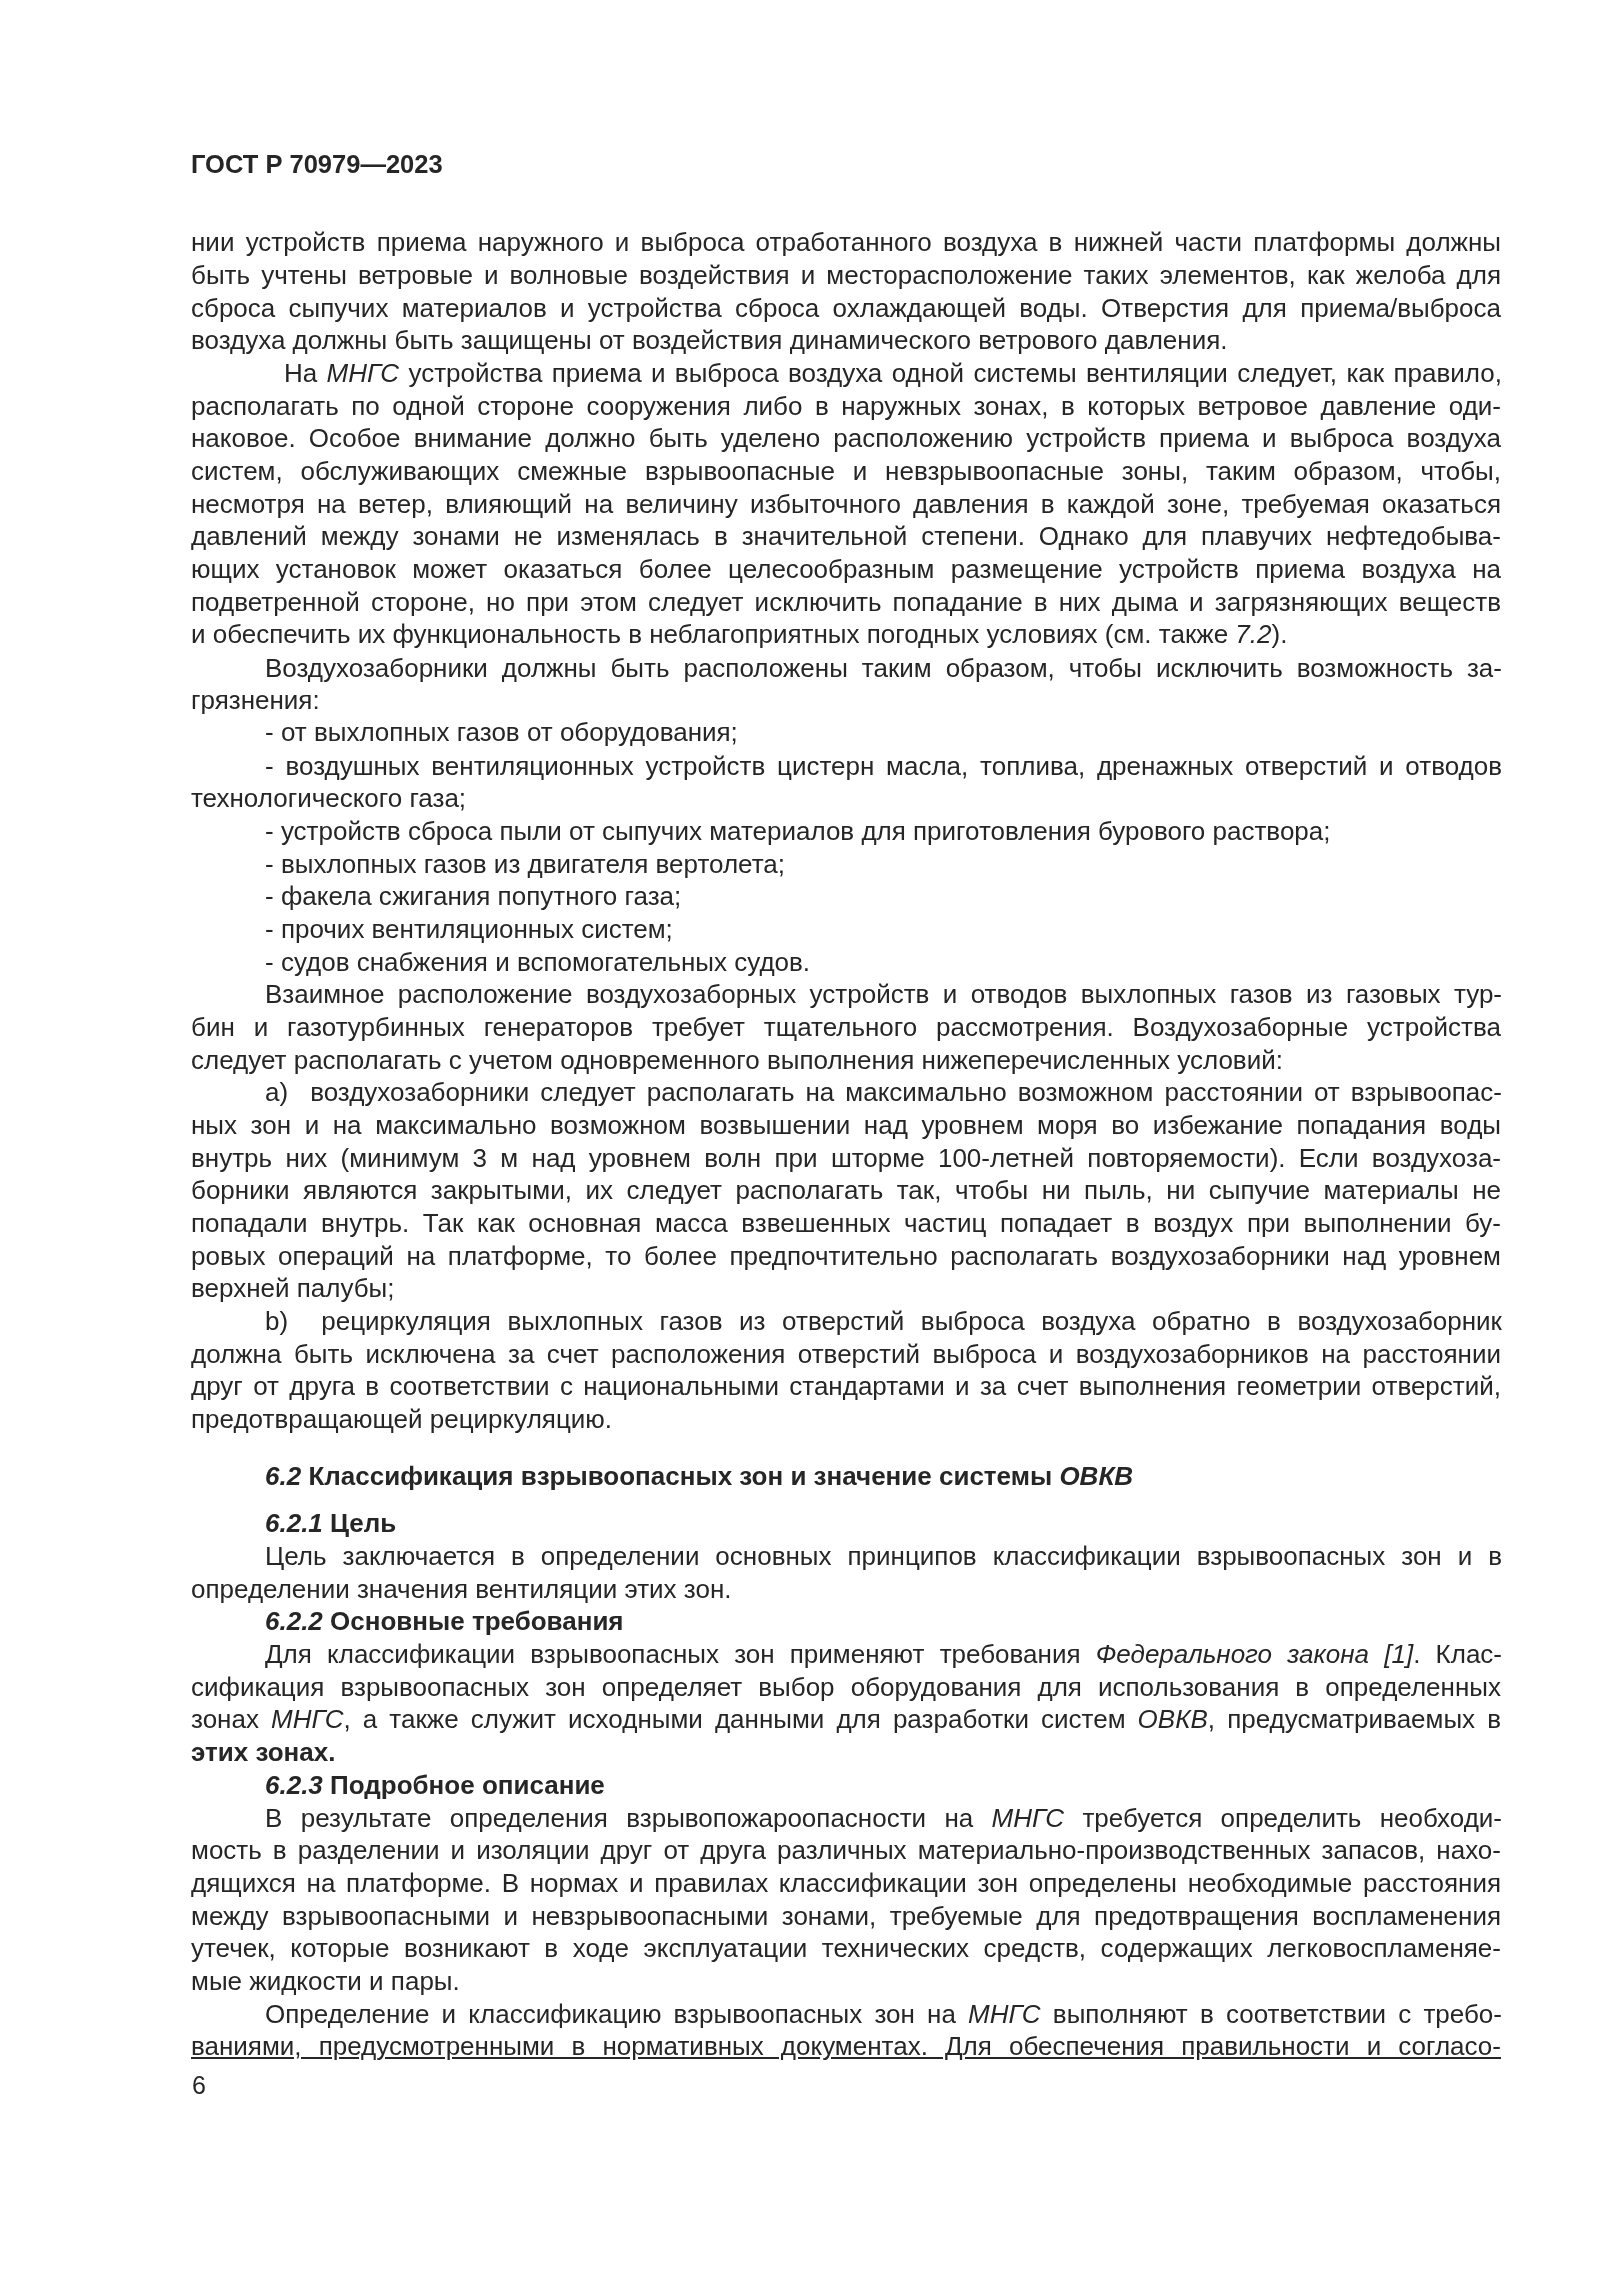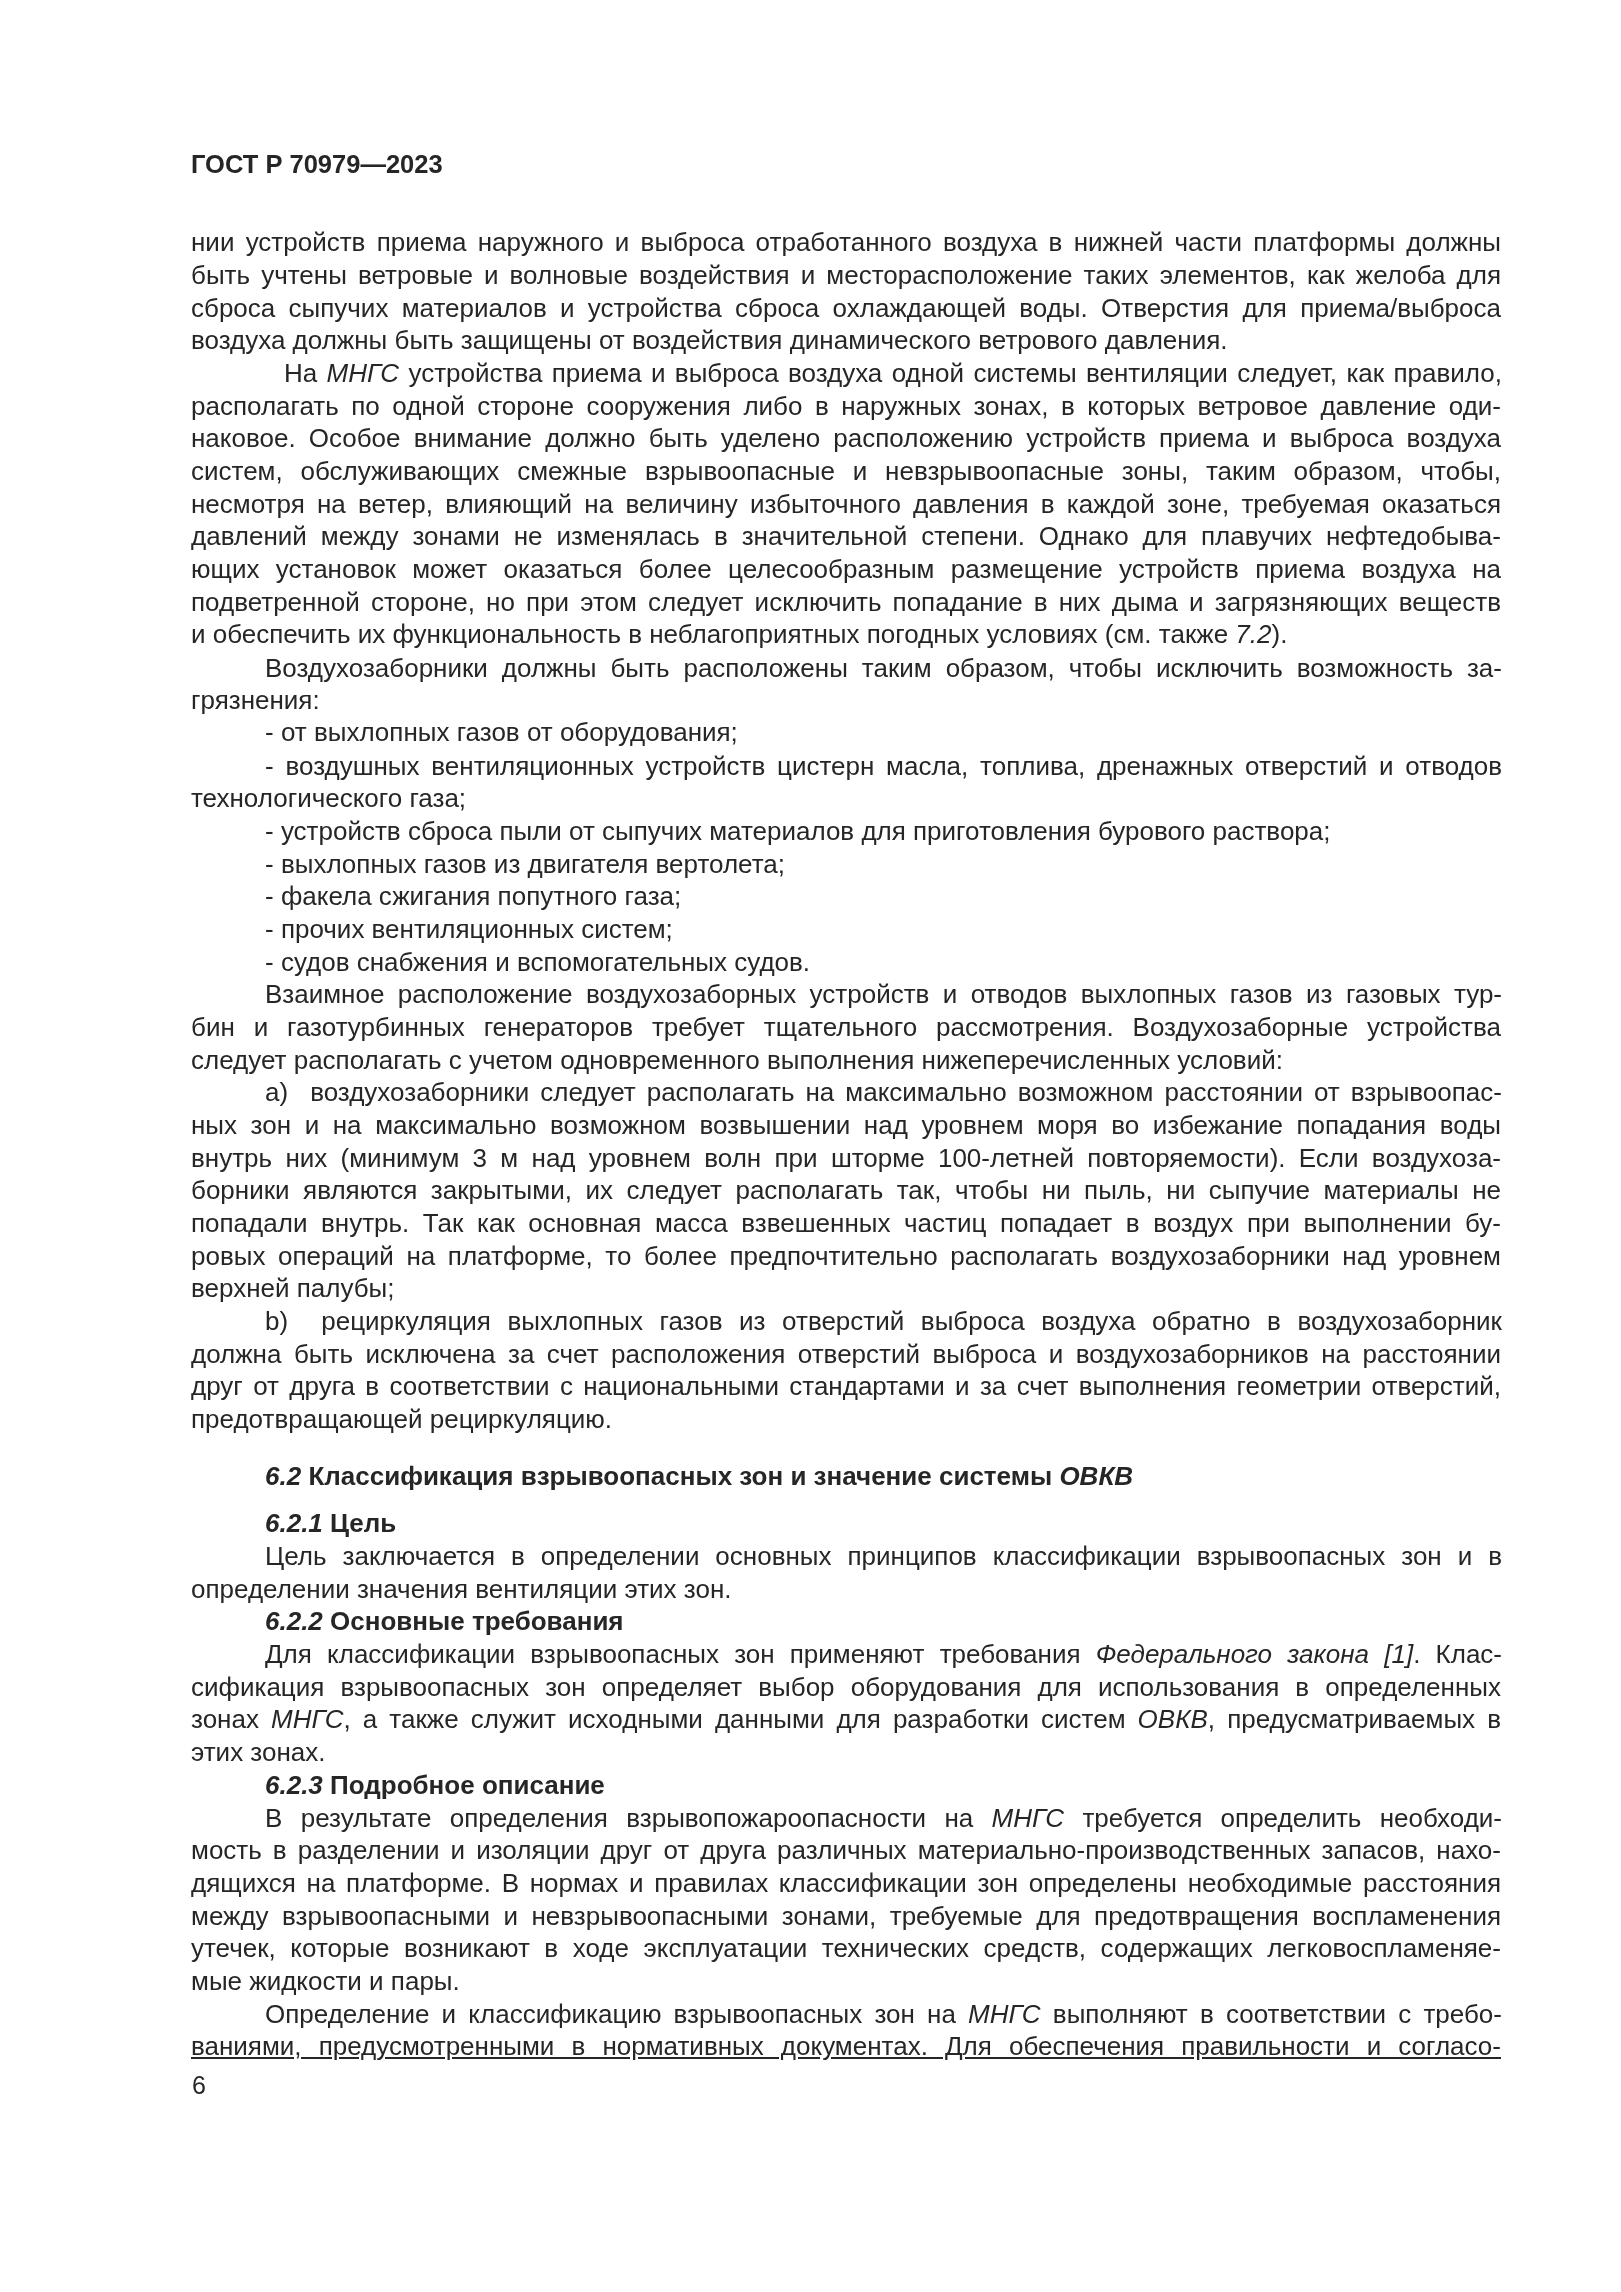--- a/index.html
+++ b/index.html
@@ -58,21 +58,21 @@
       <div class="ln j" style="top: 1370px;"><span style="white-space: pre;">друг от друга в соответствии с национальными стандартами и за счет выполнения геометрии отверстий,</span></div>
       <div class="ln" style="top: 1403px;"><span style="white-space: pre;">предотвращающей рециркуляцию.</span></div>
       <div class="ln ind h" style="top: 1460px;"><span class="it" style="white-space: pre;">6.2</span><span style="white-space: pre;"> Классификация взрывоопасных зон и значение системы </span><span class="it" style="white-space: pre;">ОВКВ</span></div>
       <div class="ln ind h" style="top: 1507px;"><span class="it" style="white-space: pre;">6.2.1</span><span style="white-space: pre;"> Цель</span></div>
       <div class="ln ind j" style="top: 1540px;"><span style="white-space: pre;">Цель заключается в определении основных принципов классификации взрывоопасных зон и в</span></div>
       <div class="ln" style="top: 1573px;"><span style="white-space: pre;">определении значения вентиляции этих зон.</span></div>
       <div class="ln ind h" style="top: 1605px;"><span class="it" style="white-space: pre;">6.2.2</span><span style="white-space: pre;"> Основные требования</span></div>
       <div class="ln ind j" style="top: 1638px;"><span style="white-space: pre;">Для классификации взрывоопасных зон применяют требования </span><span class="it" style="white-space: pre;">Федерального закона [1]</span><span style="white-space: pre;">. Клас-</span></div>
       <div class="ln j" style="top: 1671px;"><span style="white-space: pre;">сификация взрывоопасных зон определяет выбор оборудования для использования в определенных</span></div>
       <div class="ln j" style="top: 1703px;"><span style="white-space: pre;">зонах </span><span class="it" style="white-space: pre;">МНГС</span><span style="white-space: pre;">, а также служит исходными данными для разработки систем </span><span class="it" style="white-space: pre;">ОВКВ</span><span style="white-space: pre;">, предусматриваемых в</span></div>
-      <div class="ln" style="top: 1736px;"><span style="white-space: pre;">этих зонах.</span></div>
+      <div class="ln" style="top: 1736px; font-weight: bold;"><span style="white-space: pre;">этих зонах.</span></div>
       <div class="ln ind h" style="top: 1769px;"><span class="it" style="white-space: pre;">6.2.3</span><span style="white-space: pre;"> Подробное описание</span></div>
       <div class="ln ind j" style="top: 1802px;"><span style="white-space: pre;">В результате определения взрывопожароопасности на </span><span class="it" style="white-space: pre;">МНГС</span><span style="white-space: pre;"> требуется определить необходи-</span></div>
       <div class="ln j" style="top: 1834px;"><span style="white-space: pre;">мость в разделении и изоляции друг от друга различных материально-производственных запасов, нахо-</span></div>
       <div class="ln j" style="top: 1867px;"><span style="white-space: pre;">дящихся на платформе. В нормах и правилах классификации зон определены необходимые расстояния</span></div>
       <div class="ln j" style="top: 1900px;"><span style="white-space: pre;">между взрывоопасными и невзрывоопасными зонами, требуемые для предотвращения воспламенения</span></div>
       <div class="ln j" style="top: 1932px;"><span style="white-space: pre;">утечек, которые возникают в ходе эксплуатации технических средств, содержащих легковоспламеняе-</span></div>
       <div class="ln" style="top: 1965px;"><span style="white-space: pre;">мые жидкости и пары.</span></div>
       <div class="ln ind j" style="top: 1998px;"><span style="white-space: pre;">Определение и классификацию взрывоопасных зон на </span><span class="it" style="white-space: pre;">МНГС</span><span style="white-space: pre;"> выполняют в соответствии с требо-</span></div>
       <div class="ln j" style="top: 2030px;"><span style="white-space: pre; text-decoration: underline;">ваниями, предусмотренными в нормативных документах. Для обеспечения правильности и согласо-</span></div>
     </div>

